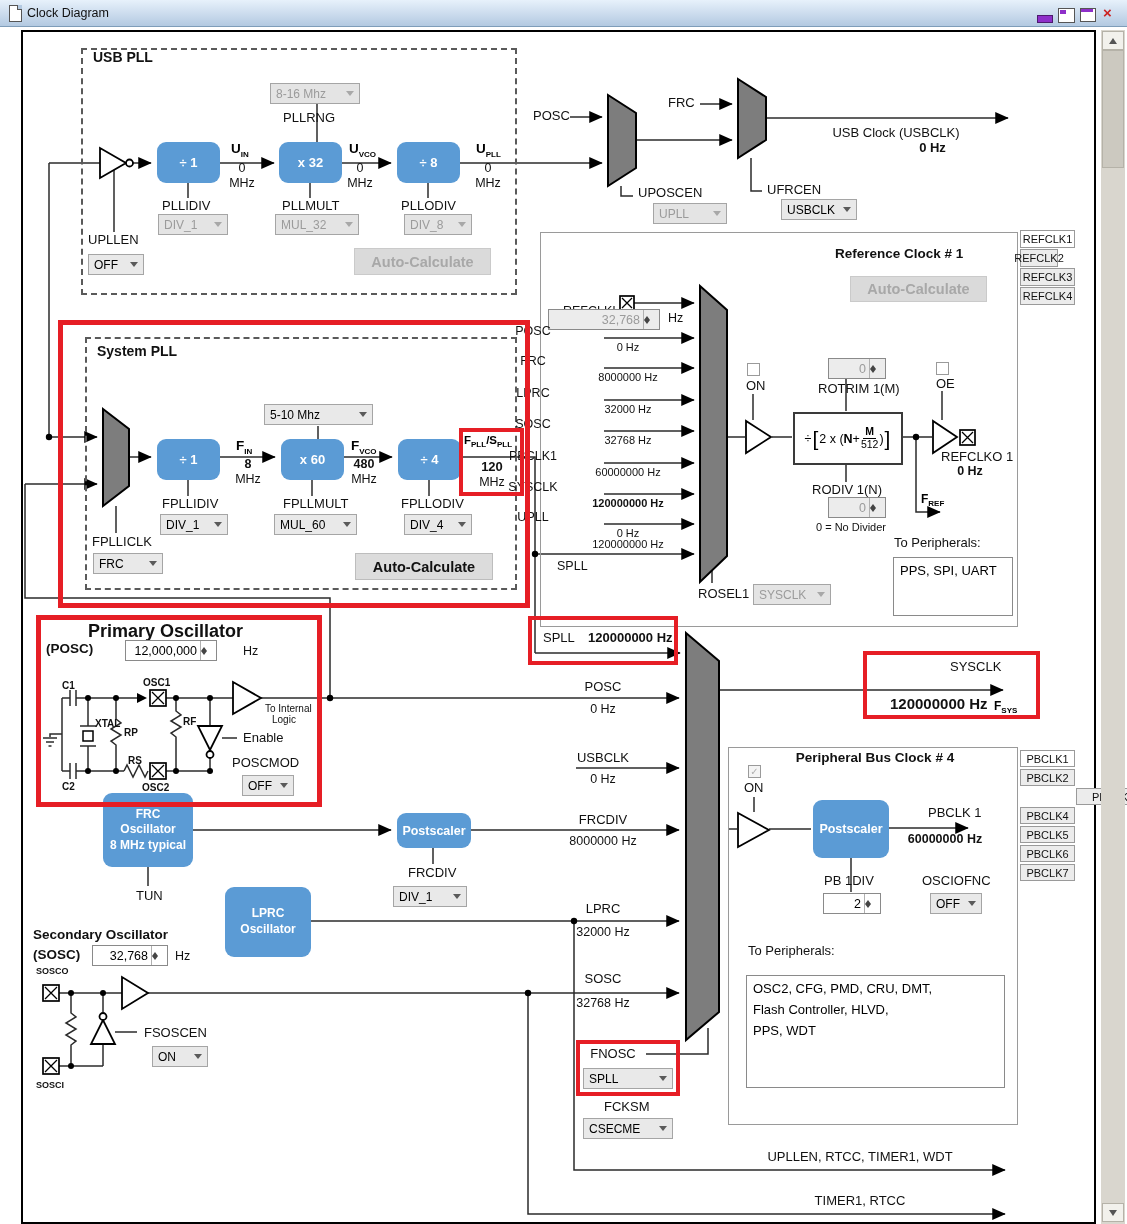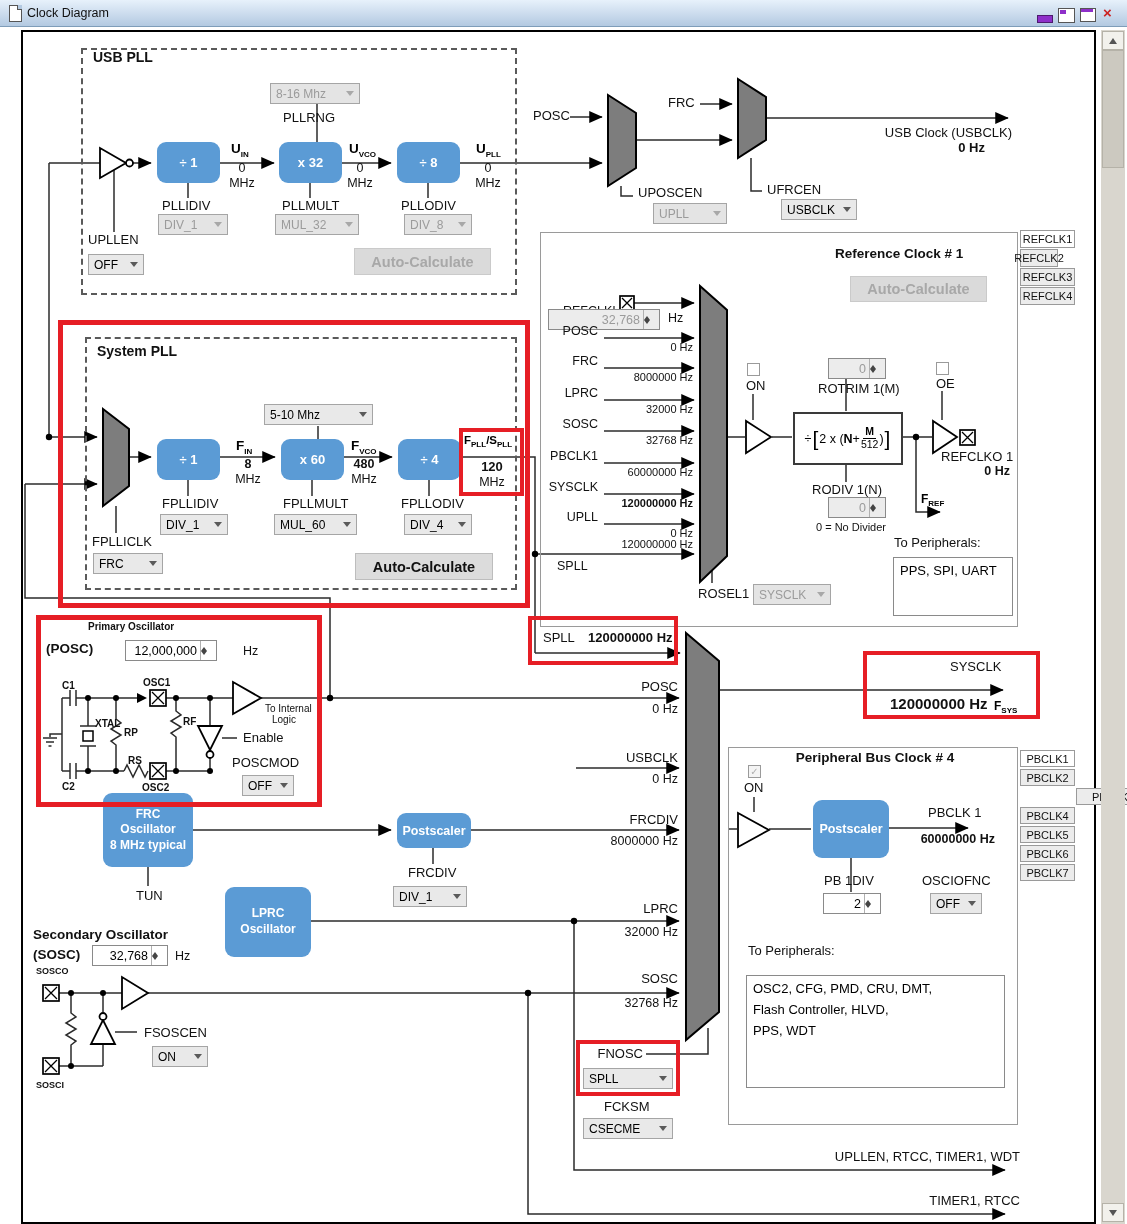--- a/index.html
+++ b/index.html
@@ -19,21 +19,21 @@
   .closex{font-size:15px;font-weight:bold;color:#cc2222;top:4px;}
   
   .canvas{position:absolute;left:21px;top:30px;width:1071px;height:1190px;border:2px solid #000;background:#fff;z-index:0;}
   .sbtrack{position:absolute;left:1101px;top:30px;width:24px;height:1194px;background:#d9d6ce;z-index:5;}
   .sbbtn{position:absolute;left:1102px;width:22px;height:19px;background:#f2f1ec;border:1px solid #b5b2a8;display:flex;align-items:center;justify-content:center;z-index:6;box-sizing:border-box;}
   .sbthumb{position:absolute;left:1102px;top:50px;width:22px;height:118px;background:#ccc9c0;border:1px solid #b5b2a8;z-index:6;box-sizing:border-box;}
   .tri-up{width:0;height:0;border-left:4px solid transparent;border-right:4px solid transparent;border-bottom:6px solid #555;}
   .tri-dn{width:0;height:0;border-left:4px solid transparent;border-right:4px solid transparent;border-top:6px solid #555;}
   
   .lbl{position:absolute;font-size:12.5px;line-height:1.12;white-space:nowrap;color:#111;z-index:2;}
-  .ra{text-align:right;}.c{text-align:center;}.b{font-weight:bold;}
+  .ra{text-align:center;}.c{text-align:center;}.b{font-weight:bold;}
   .s10{font-size:10px;}.s11{font-size:11px;}.s13{font-size:13px;}.s14{font-size:14px;}.s15{font-size:15px;}
   .sig{position:absolute;font-weight:bold;font-size:13.5px;white-space:nowrap;z-index:2;}
   .sig sub{font-size:8px;}
   .dd{position:absolute;height:21px;box-sizing:border-box;border:1px solid #a5a5a5;background:#e9e9e9;
       display:flex;align-items:center;justify-content:space-between;padding:0 5px;font-size:12px;color:#000;z-index:2;}
   .dd.dis{color:#9b9b9b;background:#e4e4e4;}
   .chev{width:0;height:0;border-left:4px solid transparent;border-right:4px solid transparent;border-top:5px solid #5a5a5a;}
   .dd.dis .chev{border-top-color:#a8a8a8;}
   .spin{position:absolute;height:21px;box-sizing:border-box;border:1px solid #8a8a8a;background:#fff;display:flex;font-size:12.5px;z-index:2;}
   .spin.dis{background:#ececec;color:#9b9b9b;}
@@ -430,21 +430,21 @@
       <span>DIV_4</span>
       <i class="chev"></i>
     </div>
   <div class="lbl s13" style="left:92px;top:535px">FPLLICLK</div>
   <div class="dd" style="left:93px;top:553px;width:70px">
       <span>FRC</span>
       <i class="chev"></i>
     </div>
   <div class="btn" style="left:355px;top:553px;width:138px;height:27px">Auto-Calculate</div>
 
-  <div class="lbl b" style="left:88px;top:621px;font-size:10px">Primary Oscillator</div>
+  <div class="lbl b" style="left:88px;top:621px;font-size:18px">Primary Oscillator</div>
   <div class="lbl b" style="left:46px;top:641px;font-size:13.5px">(POSC)</div>
   <div class="spin" style="left:125px;top:640px;width:92px">
       <span class="sv">12,000,000</span>
       <span class="sb">
         <i class="su"></i>
         <i class="sd"></i>
       </span>
     </div>
   <div class="lbl" style="left:243px;top:644px">Hz</div>
   <div class="lbl b s10" style="left:62px;top:680px">C1</div>

